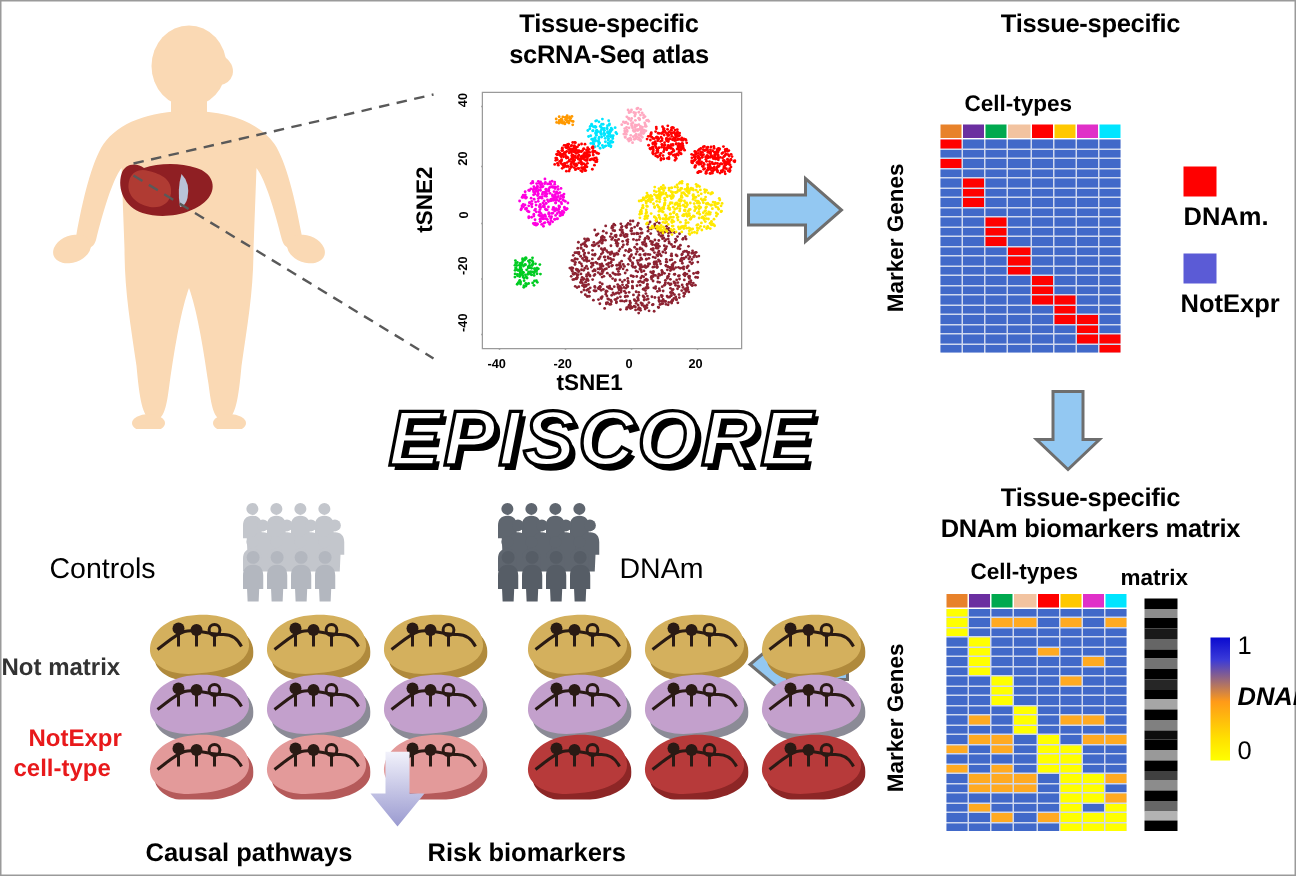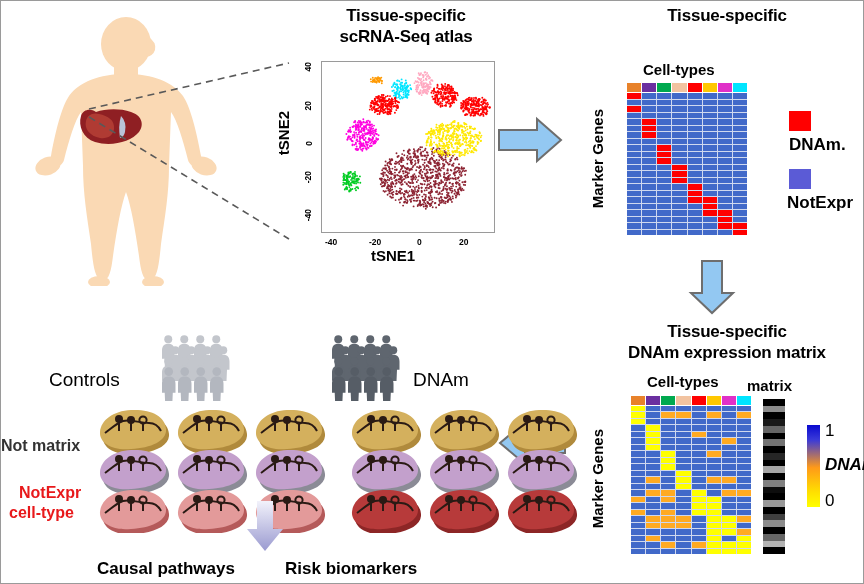--- a/index.html
+++ b/index.html
@@ -2934,21 +2934,21 @@
   </div>
 
   <div class="abs" style="left:687px;top:258px;">
     <svg width="48" height="56" viewBox="0 0 48 56">
       <path d="M14 2 L34 2 L34 34 L45 34 L24 54 L3 34 L14 34 Z" fill="#93c8f2" stroke="#6e6e6e" stroke-width="2" stroke-linejoin="miter"></path>
     </svg>
   </div>
 
   <div class="abs ttl" style="left:588px;top:320px;width:276px;">
     <div>Tissue-specific</div>
-    <div>DNAm expression matrix</div>
+    <div>DNAm biomarkers matrix</div>
   </div>
 
   <div class="abs" style="left:580px;top:372px;width:284px;height:200px;">
     <div class="abs matlab" style="left:66px;top:0px;">Cell-types</div>
     <div class="abs matlab" style="left:166px;top:4px;">matrix</div>
     <div class="abs matlab vert" style="left:8px;top:56px;">Marker Genes</div>
     <div class="abs hdr" id="dnam-header" style="left:50px;top:23px;width:120px;height:9px;grid-template-columns:repeat(8,1fr);">
         <div class="cell" style="background:#e8822a"></div>
         <div class="cell" style="background:#6b2fa0"></div>
         <div class="cell" style="background:#00a94f"></div>
@@ -3179,20 +3179,21 @@
       <div class="abs" style="left:18px;top:66px;font-size:17px;">0</div>
     </div>
   </div>
 
   <div class="abs" style="left:496px;top:418px;">
     <svg width="70" height="48" viewBox="0 0 70 48">
       <path d="M68 14 L28 14 L28 3 L3 24 L28 45 L28 34 L68 34 Z" fill="#93c8f2" stroke="#6e6e6e" stroke-width="2" stroke-linejoin="miter"></path>
     </svg>
   </div>
 
+  <div class="abs episcore" style="left:258px;top:262px;">EPISCORE</div>
 
   <div class="abs" style="left:155px;top:332px;width:80px;height:68px;">
     <svg id="crowd-light" width="80" height="68" viewBox="0 0 80 68">
         <g transform="translate(6,2) scale(1.25)" fill="#c3c6cc">
           <circle cx="5" cy="3.4" r="3.2"></circle>
           <path d="M5 7 C1.6 7 0 9 0 12.4 L0 19 L2 19 L2.4 28 L7.6 28 L8 19 L10 19 L10 12.4 C10 9 8.4 7 5 7 Z"></path>
         </g>
         <g transform="translate(22,2) scale(1.25)" fill="#c3c6cc">
           <circle cx="5" cy="3.4" r="3.2"></circle>
           <path d="M5 7 C1.6 7 0 9 0 12.4 L0 19 L2 19 L2.4 28 L7.6 28 L8 19 L10 19 L10 12.4 C10 9 8.4 7 5 7 Z"></path>
@@ -3316,21 +3317,21 @@
         <g transform="translate(38,34) scale(1.35)" fill="#565d66">
           <circle cx="5" cy="3.4" r="3.2"></circle>
           <path d="M5 7 C1.6 7 0 9 0 12.4 L0 19 L2 19 L2.4 28 L7.6 28 L8 19 L10 19 L10 12.4 C10 9 8.4 7 5 7 Z"></path>
         </g>
         <g transform="translate(54,34) scale(1.35)" fill="#565d66">
           <circle cx="5" cy="3.4" r="3.2"></circle>
           <path d="M5 7 C1.6 7 0 9 0 12.4 L0 19 L2 19 L2.4 28 L7.6 28 L8 19 L10 19 L10 12.4 C10 9 8.4 7 5 7 Z"></path>
         </g>
       </svg>
   </div>
-  <div class="abs grouplab" style="left:48px;top:368px;">Controls</div>
+  <div class="abs grouplab" style="left:32px;top:368px;">Controls</div>
   <div class="abs grouplab" style="left:412px;top:368px;">DNAm</div>
 
   <div class="abs rowlab" style="left:0px;top:436px;color:#333333;">Not matrix</div>
   <div class="abs rowlab" style="left:18px;top:483px;color:#e8191b;">NotExpr</div>
   <div class="abs rowlab" style="left:8px;top:503px;color:#e8191b;">cell-type</div>
 
   <div class="abs" id="cells-grid" style="left:96px;top:408px;width:400px;height:120px;">
       <div class="abs" style="left:0px;top:0px;width:72px;height:44px;"><svg width="72" height="44" viewBox="0 0 72 44">
           <path d="M34 42 C16 44 2 36 3 25 C4 13 16 4 34 3 C54 2 68 9 69 22 C70 34 54 41 34 42 Z" fill="#b08a3c" transform="translate(3,3)"></path>
           <path d="M34 40 C16 42 2 34 3 23 C4 11 16 2 34 1 C54 0 68 7 69 20 C70 32 54 39 34 40 Z" fill="#d4b05d"></path>

